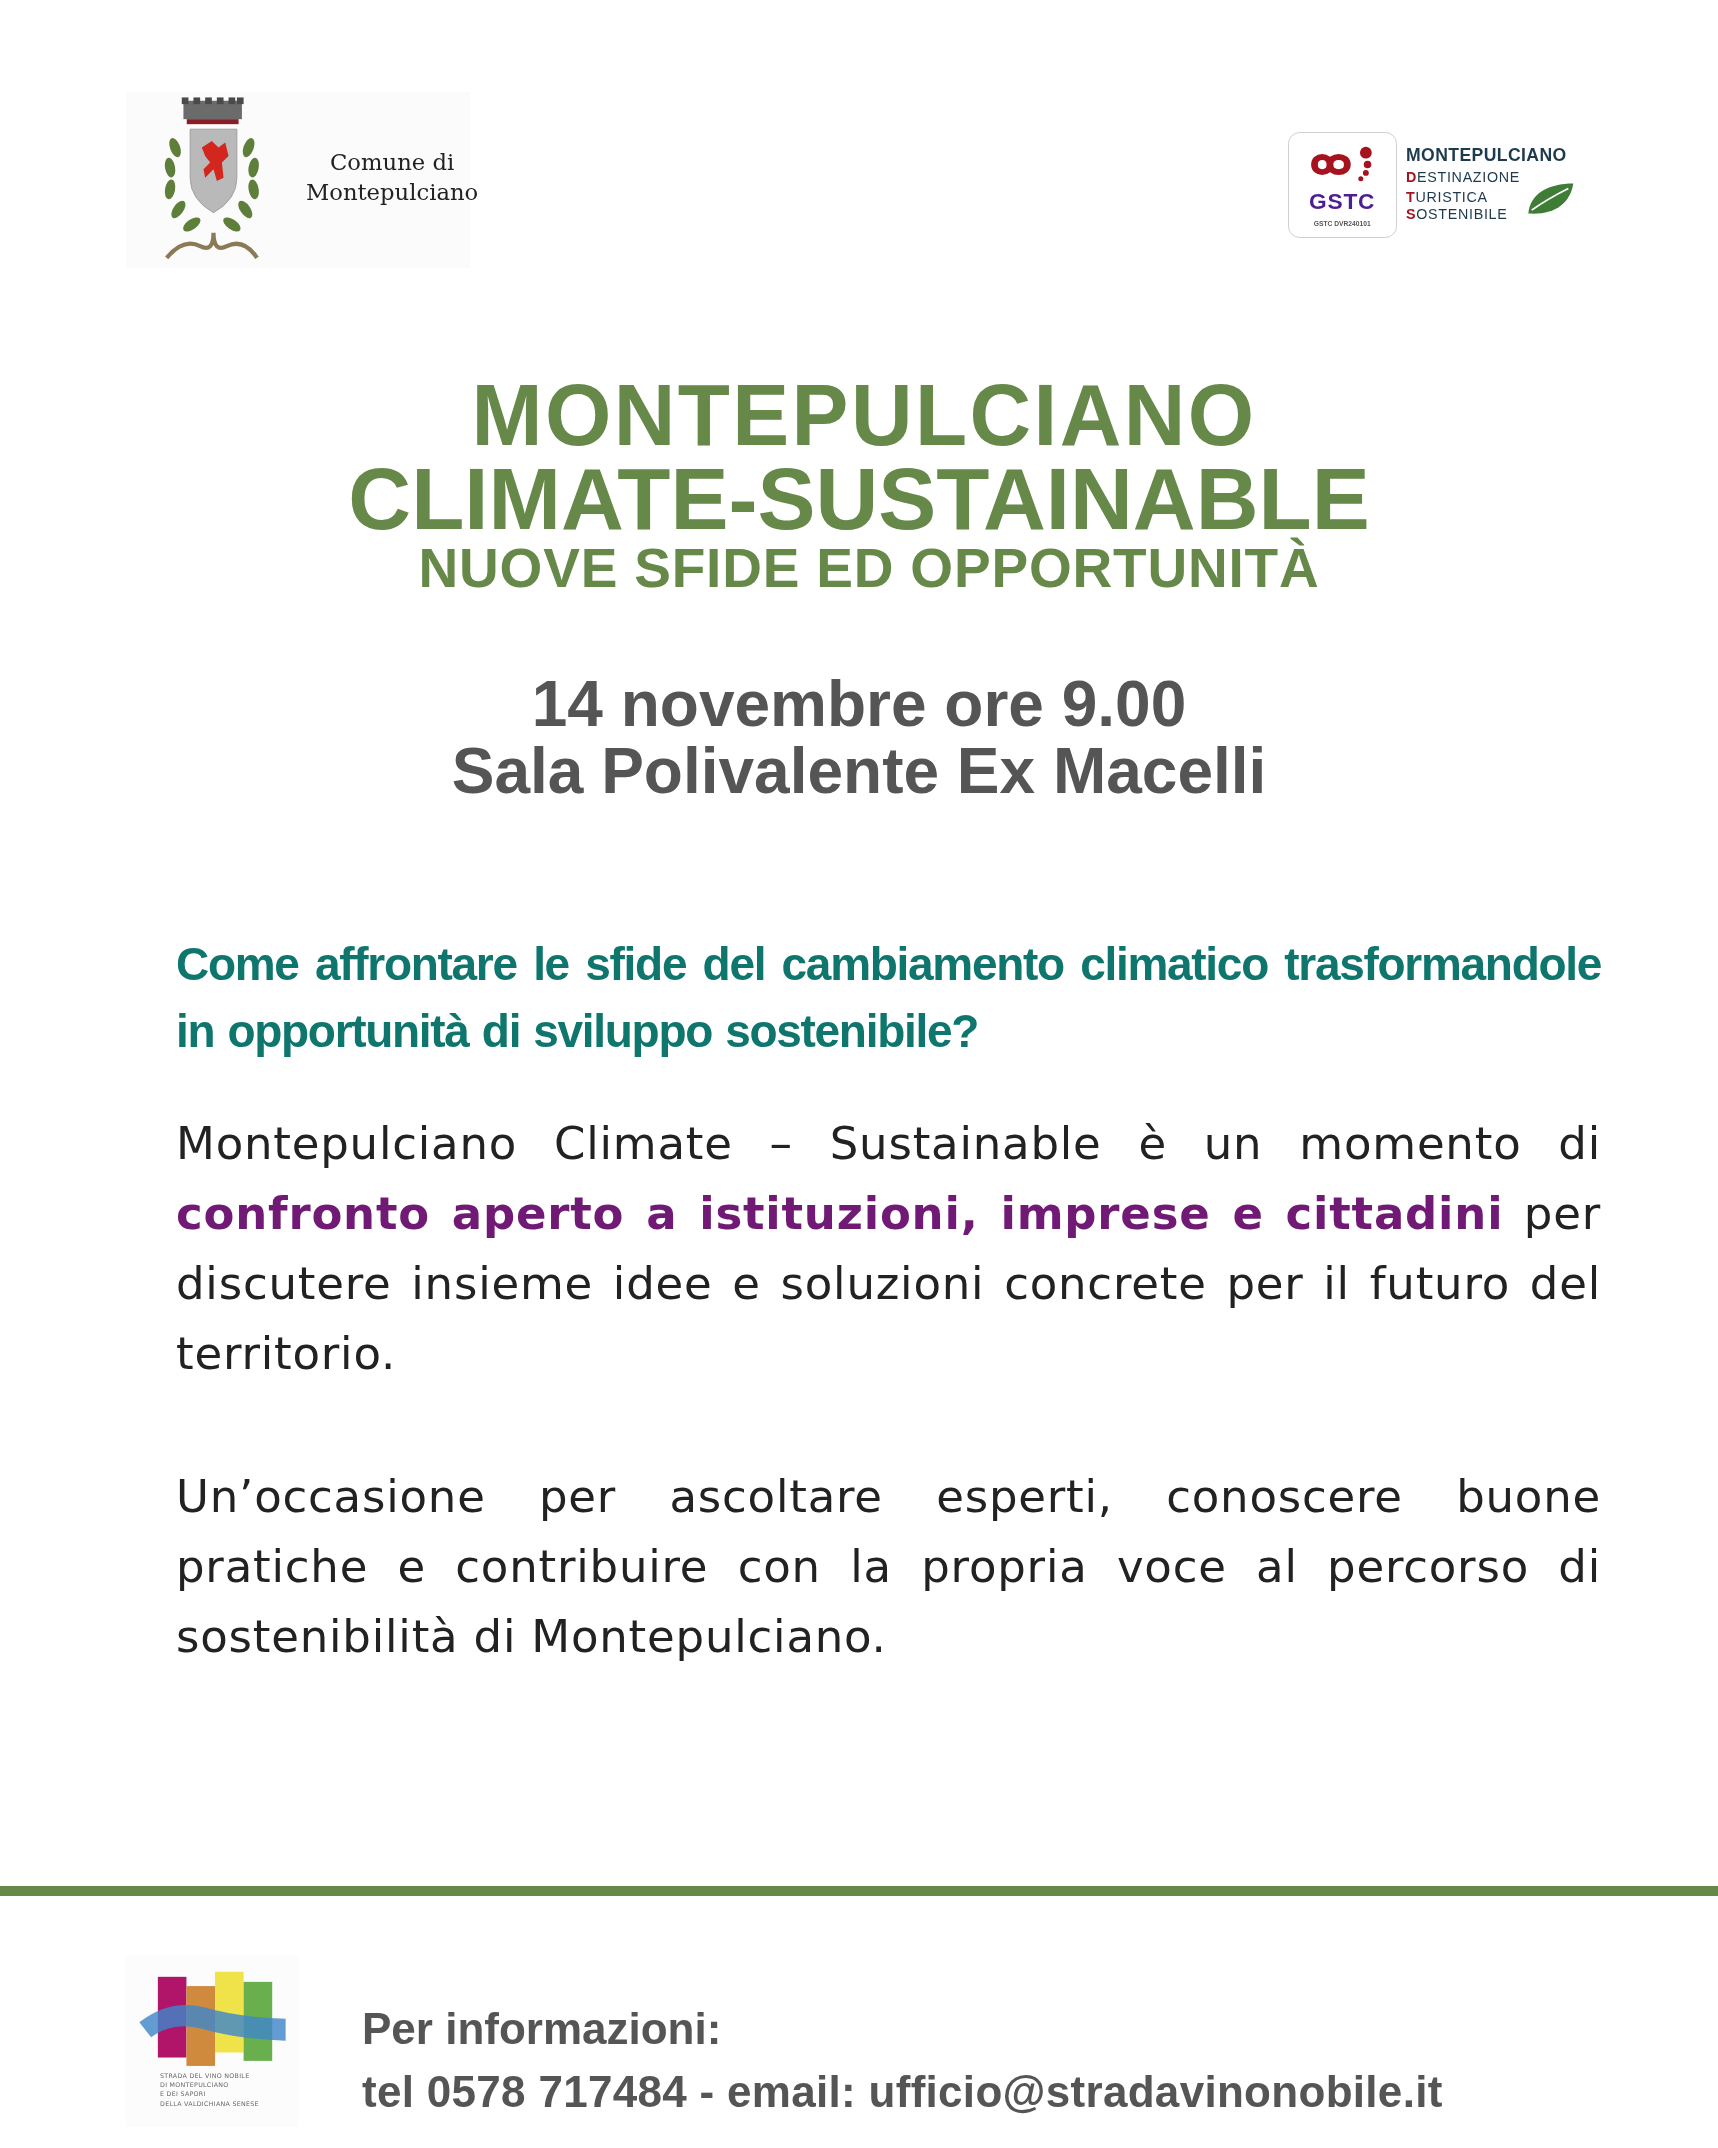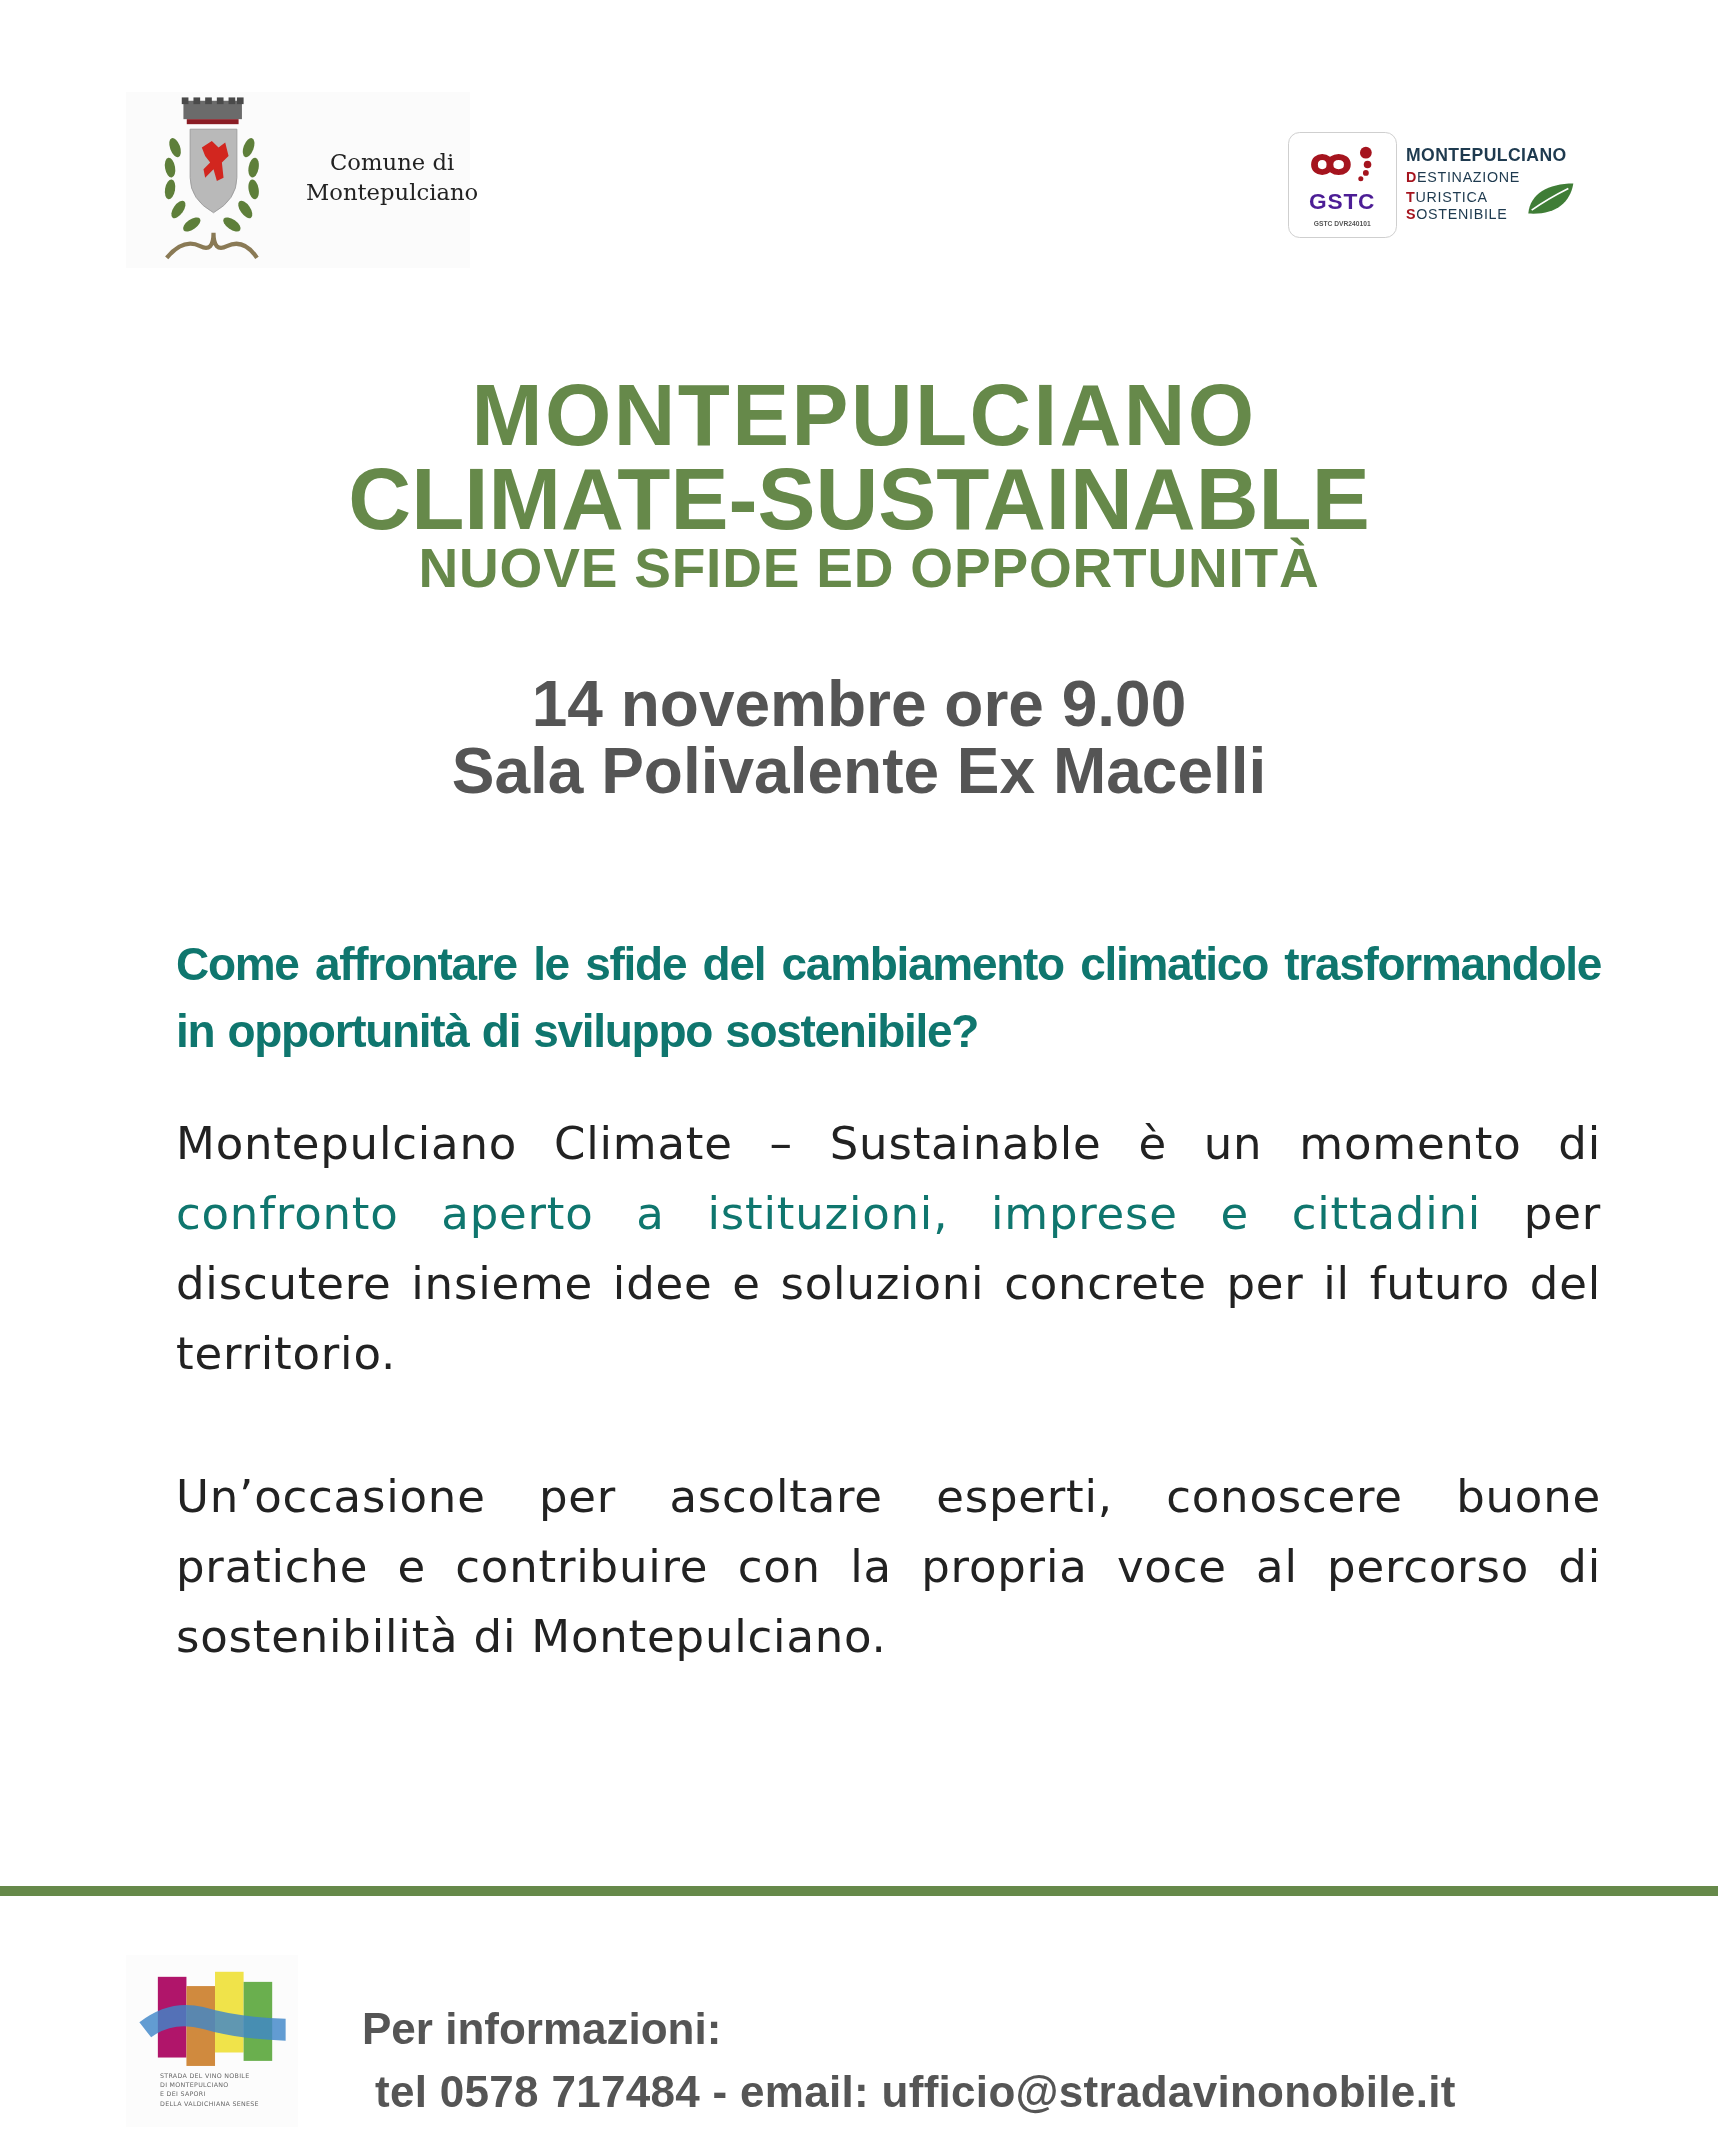--- a/index.html
+++ b/index.html
@@ -31,34 +31,34 @@
   #title-3 { top: 537px; font-size: 55px; letter-spacing: 0.8px; line-height: 62px; left: 10px; }
 
   .meta { position: absolute; left: 0; width: 1718px; text-align: center; font-family: "Liberation Sans", sans-serif; font-weight: bold; color: #555555; }
   #event-date { top: 666px; font-size: 64px; line-height: 76px; left: 0; }
   #event-venue { top: 733px; font-size: 64px; line-height: 76px; left: 0; }
 
   
   .copy { position: absolute; left: 176px; width: 1425px; text-align: justify; text-align-last: left; }
   #question { top: 911px; font-family: "Liberation Sans", sans-serif; font-weight: bold; font-size: 46px; line-height: 67px; color: #0f766e; letter-spacing: -1.3px; word-spacing: 1.7px; margin-top: 20px; }
   #para-1 { top: 1109px; font-family: "DejaVu Sans", sans-serif; font-size: 45px; line-height: 70px; color: #222; letter-spacing: 0.8px; }
-  #para-1 .bold { font-weight: normal; color: #0f766e; }
+  #para-1 .bold { font-weight: bold; color: #701a75; }
   #para-2 { top: 1462px; font-family: "DejaVu Sans", sans-serif; font-size: 45px; line-height: 70px; color: #222; letter-spacing: 0.8px; }
 
   
   #green-rule { left: 0; top: 1886px; width: 1718px; height: 10px; background: #66894a; }
 
   
   #strada-logo { left: 126px; top: 1955px; width: 172px; height: 172px; background: #fcfcfc; }
   #strada-svg { position: absolute; left: 10px; top: 10px; }
   #strada-text { position: absolute; left: 34px; top: 116px; font-family: "DejaVu Sans", sans-serif; font-size: 6.3px; line-height: 9.2px; color: #666; letter-spacing: 0.3px; }
 
   
   #info-label { left: 362px; top: 1999px; font-family: "Liberation Sans", sans-serif; font-weight: bold; font-size: 44px; line-height: 59px; color: #555; }
-  #info-contact { left: 362px; top: 2062px; font-family: "Liberation Sans", sans-serif; font-weight: bold; font-size: 44px; line-height: 59px; color: #555; letter-spacing: 0.3px; margin-left: 13px; }
+  #info-contact { left: 362px; top: 2062px; font-family: "Liberation Sans", sans-serif; font-weight: bold; font-size: 44px; line-height: 59px; color: #555; letter-spacing: 0.3px; }
 </style>
 </head>
 <body>
 
 <div id="comune-logo" class="abs">
   <svg id="crest" width="117" height="168" viewBox="0 0 140 200">
 
     <rect x="40" y="4" width="70" height="22" fill="#6b6b6b"></rect>
     <g fill="#4a4a4a">
       <rect x="38" y="0" width="8" height="8"></rect>

